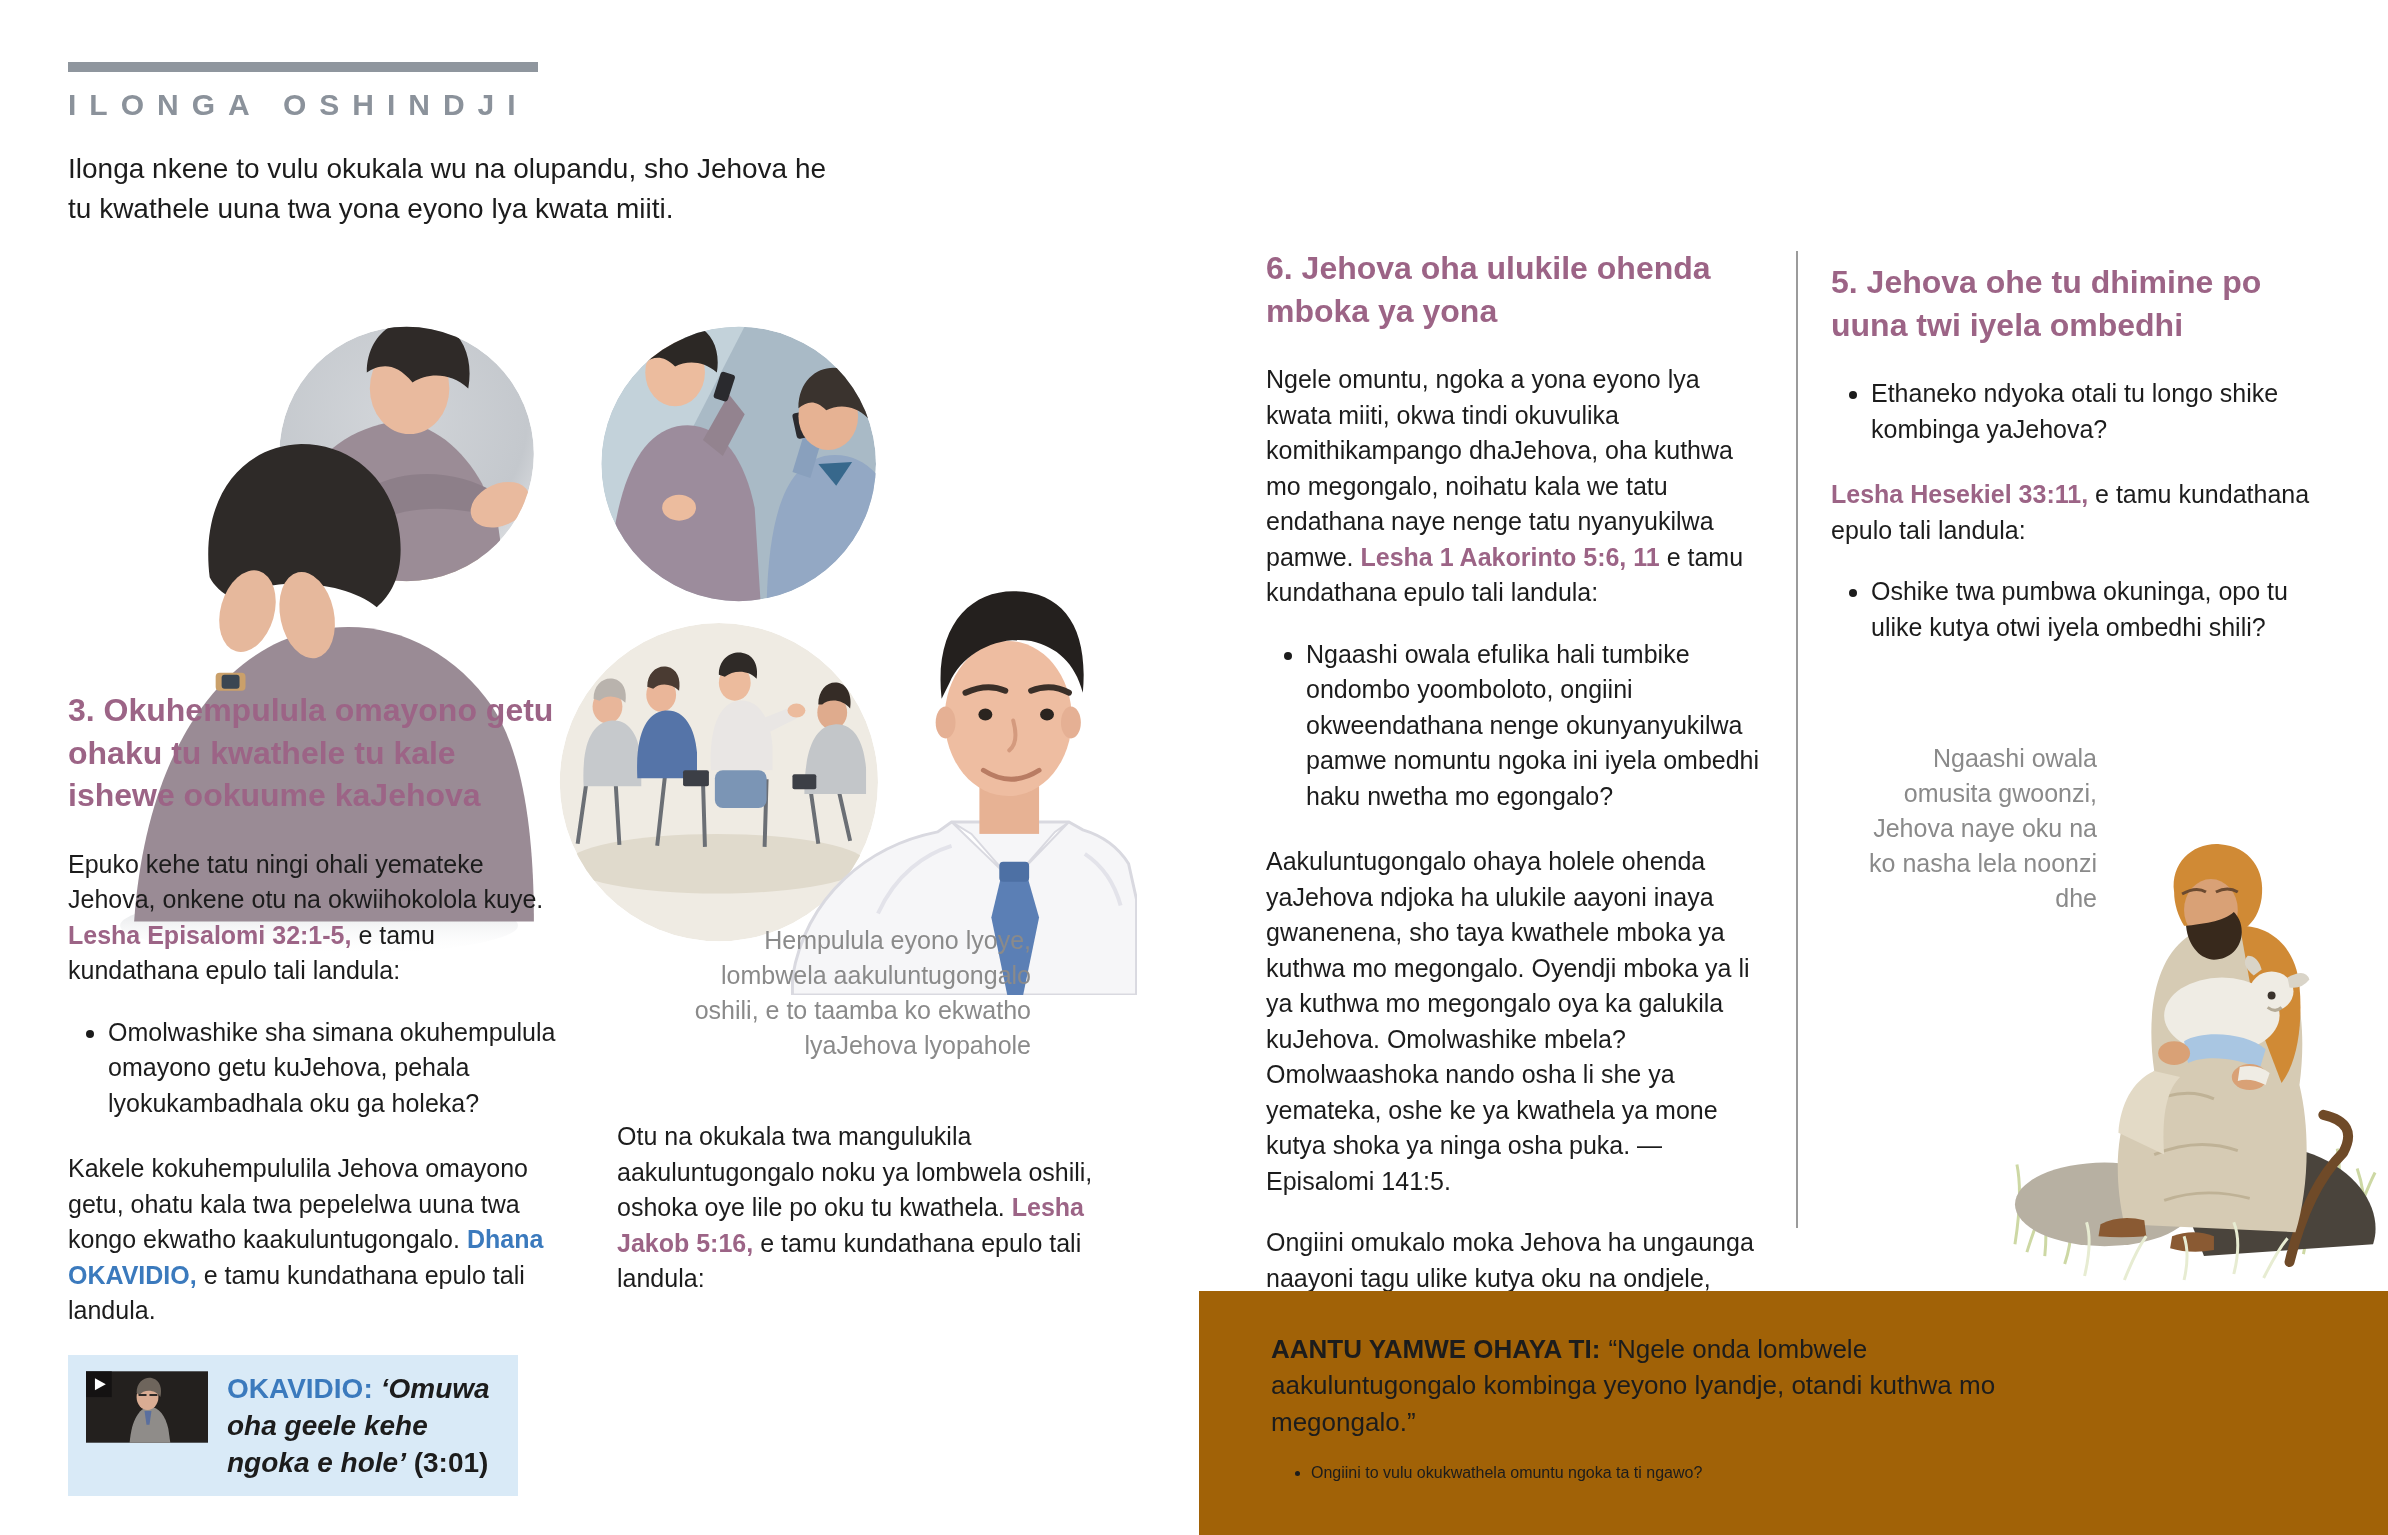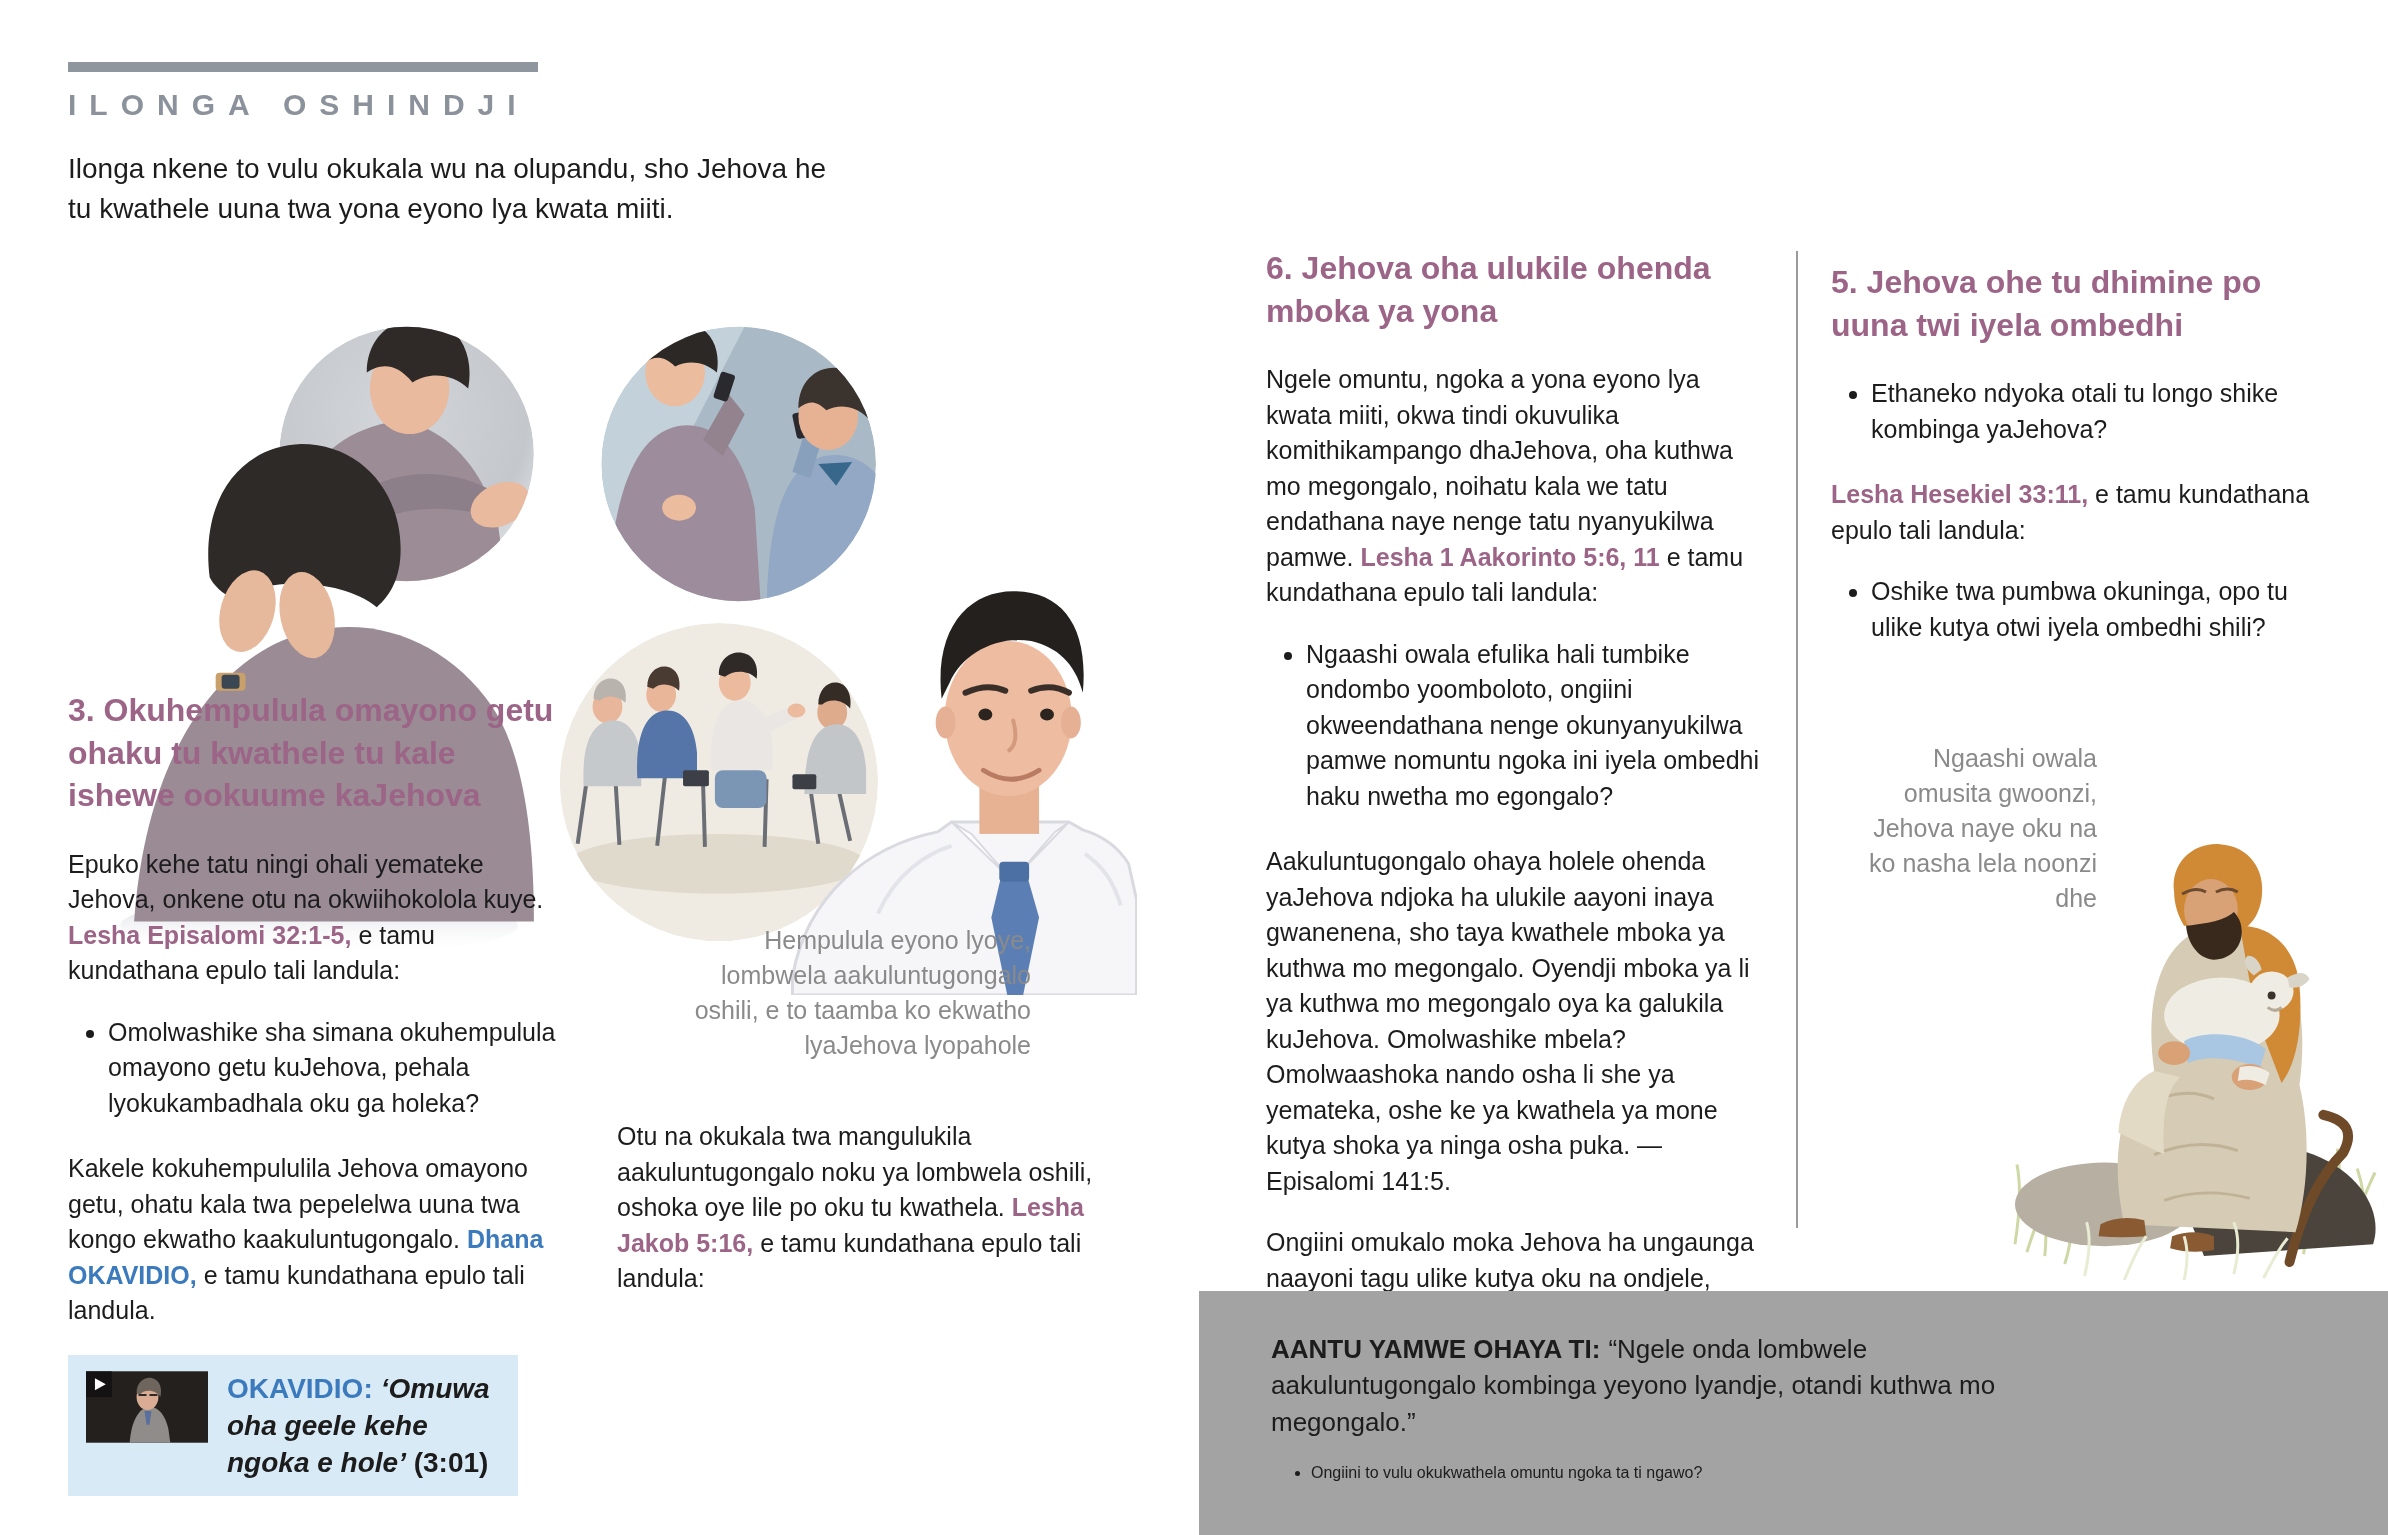--- a/index.html
+++ b/index.html
@@ -28,21 +28,21 @@
   .shep-caption { margin:96px 0 0 22px; width:244px; }
 
   .video-box { position:relative; width:450px; min-height:103px; background:#d9eaf7; margin:6px 0 34px 0; }
   .video-thumb { position:absolute; left:18px; top:16px; width:122px; height:72px; display:block; }
   .video-text { margin-left:159px; padding:16px 14px 14px 0; font-size:28px; font-weight:bold; line-height:1.32; }
   .video-label { color:#3b7abd; margin-right:8px; }
   .video-title { font-style:italic; }
 
   .divider { position:absolute; left:1796px; top:251px; width:2px; height:977px; background:#9b9b9b; z-index:1; }
 
-  .quote-box { position:absolute; left:1199px; top:1291px; width:1189px; height:245px; background:#a3a3a3; z-index:3; }
+  .quote-box { position:absolute; left:1199px; top:1291px; width:1189px; height:245px; background:#a16207; z-index:3; }
   .quote-inner { padding:40px 0 0 72px; width:796px; }
   .quote-p { font-size:26px; line-height:1.4; margin:0; }
   .quote-label { font-weight:bold; margin-right:8px; }
   .quote-box .q-list { margin-top:22px; margin-bottom:0; }
   .quote-box .q-list li { font-size:16px; }
 
   .art { position:absolute; z-index:0; }
   .art-collage { left:70px; top:277px; width:1067px; height:718px; }
   .art-shepherd { left:2005px; top:687px; width:383px; height:597px; }
 </style>

